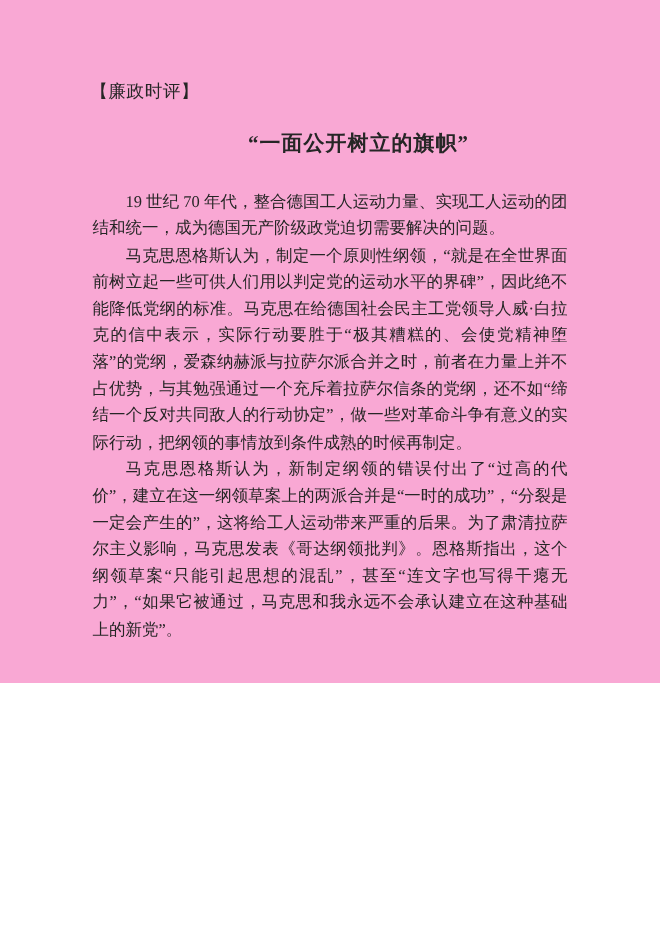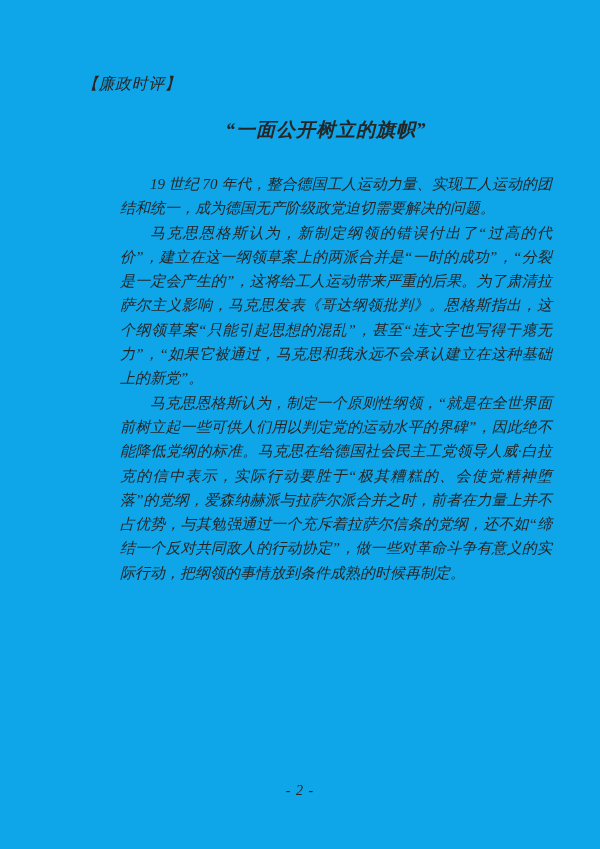--- a/index.html
+++ b/index.html
@@ -3,26 +3,25 @@
 <meta charset="utf-8">
 <style>
   html, body {
     margin: 0;
     padding: 0;
     background: #ffffff;
   }
   .page {
     position: relative;
     width: 600px;
-    height: 849px;
-    background: #0ea5e9;
+    height: 621px;
+    background: #f9a8d4;
     overflow: hidden;
     font-family: "Liberation Serif", "DejaVu Serif", serif;
     color: #262626;
-    font-style: italic;
   }
   .category {
     position: absolute;
     top: 74px;
     left: 82px;
     font-size: 16px;
     line-height: 20px;
     letter-spacing: 0.5px;
     white-space: nowrap;
   }
@@ -36,21 +35,20 @@
     font-weight: bold;
     letter-spacing: 1px;
     margin: 0;
     padding-left: 26px;
   }
   .body-text {
     position: absolute;
     top: 172px;
     left: 84px;
     width: 432px;
-    margin-left: 36px;
   }
   .body-text p {
     margin: 0;
     font-size: 15px;
     line-height: 24.3px;
     text-align: justify;
     text-justify: inter-character;
     text-indent: 2em;
     word-break: break-all;
   }
@@ -67,18 +65,18 @@
 </head>
 <body>
 
 <div class="page">
   <div class="category">【廉政时评】</div>
 
   <h1 class="doc-title">“一面公开树立的旗帜”</h1>
 
   <div class="body-text">
     <p>19 世纪 70 年代，整合德国工人运动力量、实现工人运动的团结和统一，成为德国无产阶级政党迫切需要解决的问题。</p>
+    <p>马克思恩格斯认为，制定一个原则性纲领，“就是在全世界面前树立起一些可供人们用以判定党的运动水平的界碑”，因此绝不能降低党纲的标准。马克思在给德国社会民主工党领导人威·白拉克的信中表示，实际行动要胜于“极其糟糕的、会使党精神堕落”的党纲，爱森纳赫派与拉萨尔派合并之时，前者在力量上并不占优势，与其勉强通过一个充斥着拉萨尔信条的党纲，还不如“缔结一个反对共同敌人的行动协定”，做一些对革命斗争有意义的实际行动，把纲领的事情放到条件成熟的时候再制定。</p>
     <p>马克思恩格斯认为，新制定纲领的错误付出了“过高的代价”，建立在这一纲领草案上的两派合并是“一时的成功”，“分裂是一定会产生的”，这将给工人运动带来严重的后果。为了肃清拉萨尔主义影响，马克思发表《哥达纲领批判》。恩格斯指出，这个纲领草案“只能引起思想的混乱”，甚至“连文字也写得干瘪无力”，“如果它被通过，马克思和我永远不会承认建立在这种基础上的新党”。</p>
-    <p>马克思恩格斯认为，制定一个原则性纲领，“就是在全世界面前树立起一些可供人们用以判定党的运动水平的界碑”，因此绝不能降低党纲的标准。马克思在给德国社会民主工党领导人威·白拉克的信中表示，实际行动要胜于“极其糟糕的、会使党精神堕落”的党纲，爱森纳赫派与拉萨尔派合并之时，前者在力量上并不占优势，与其勉强通过一个充斥着拉萨尔信条的党纲，还不如“缔结一个反对共同敌人的行动协定”，做一些对革命斗争有意义的实际行动，把纲领的事情放到条件成熟的时候再制定。</p>
   </div>
 
   <div class="page-number">- 2 -</div>
 </div>
 
 </body></html>

